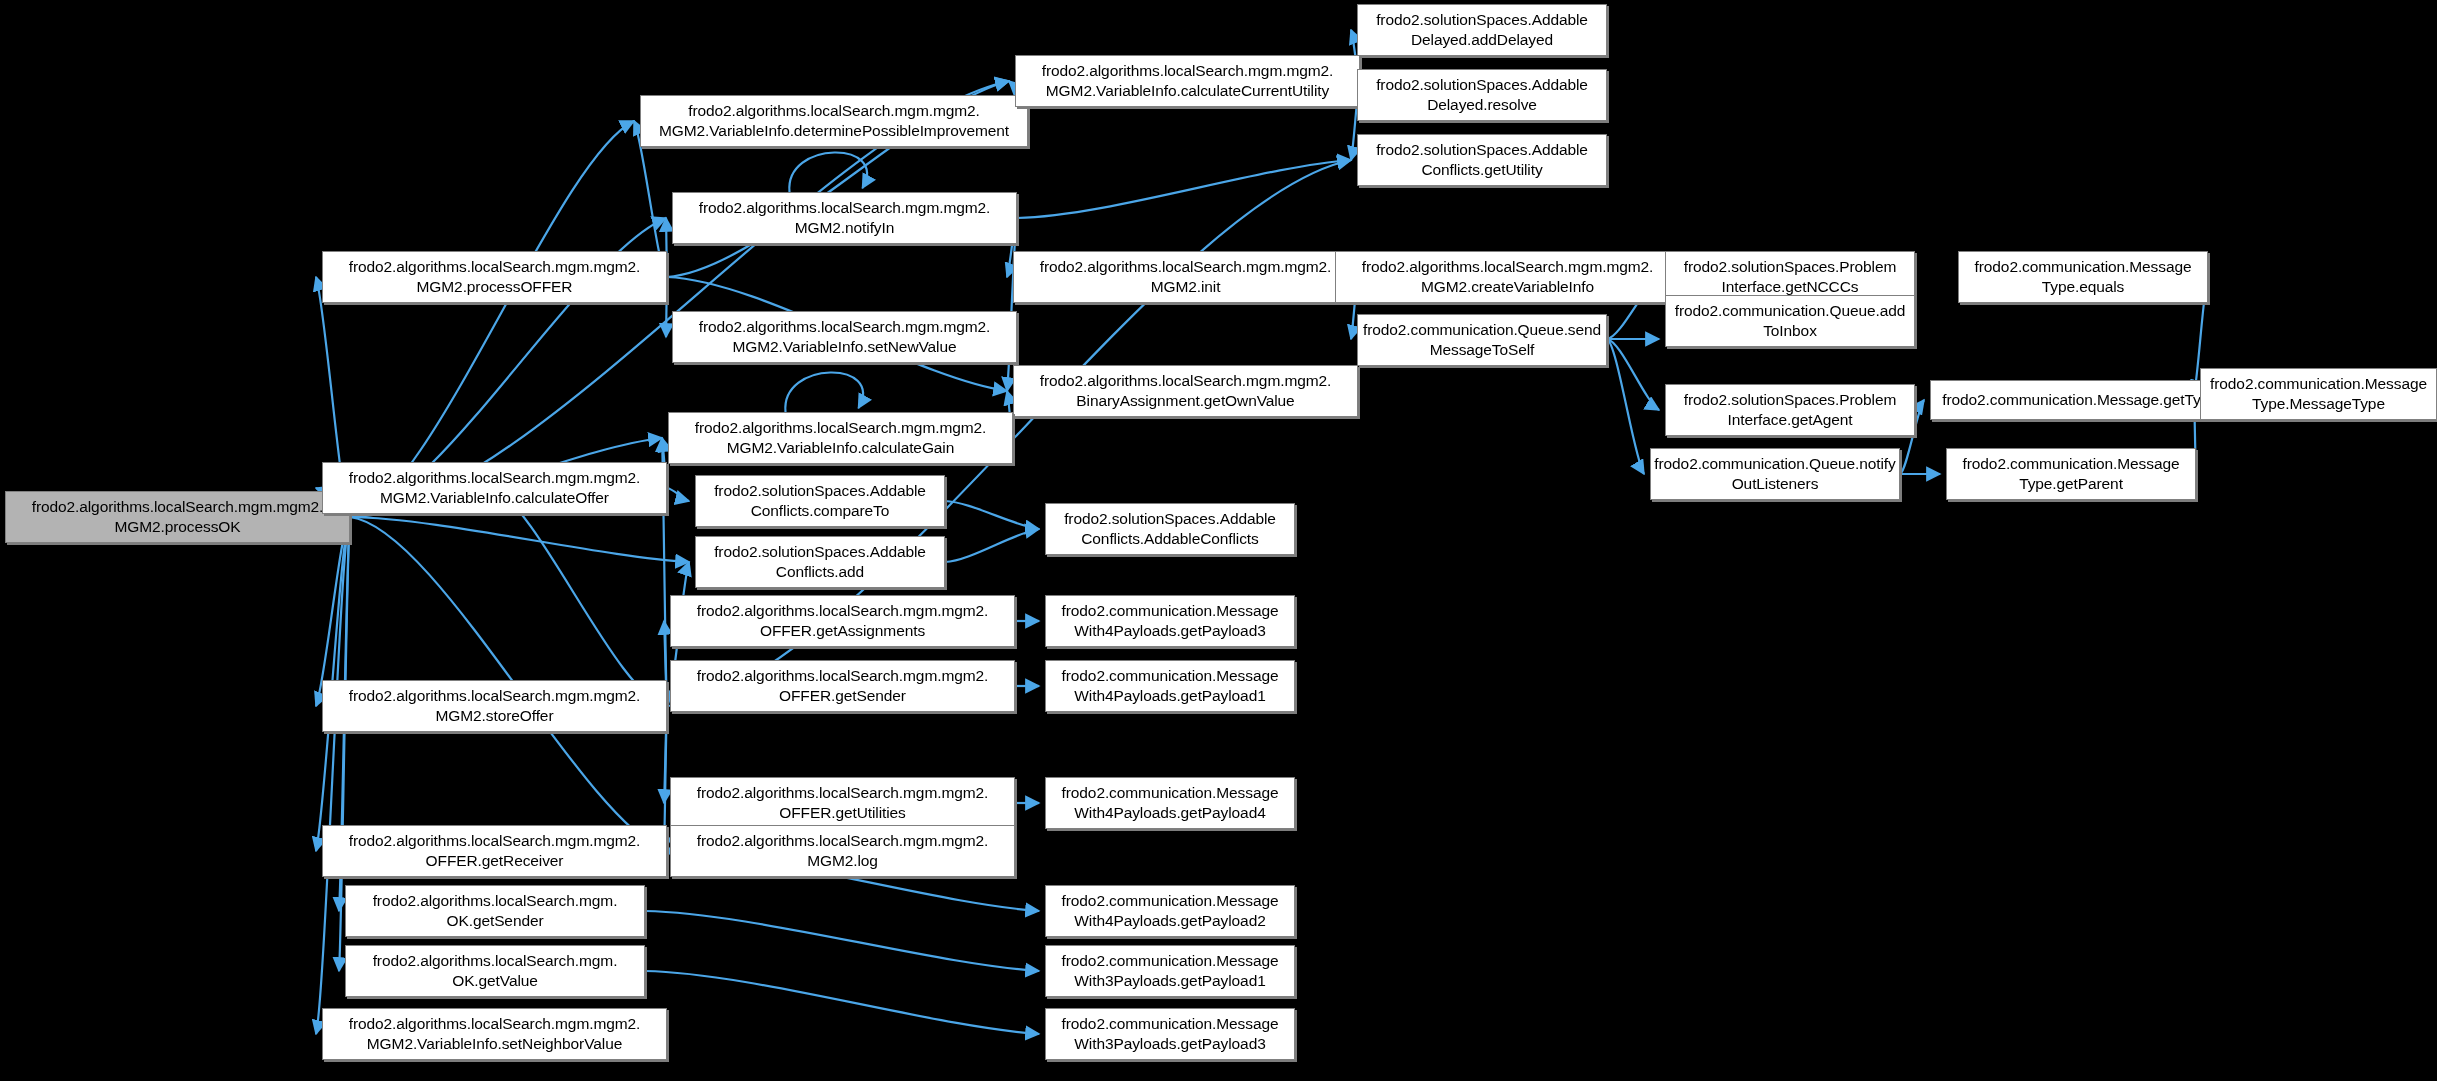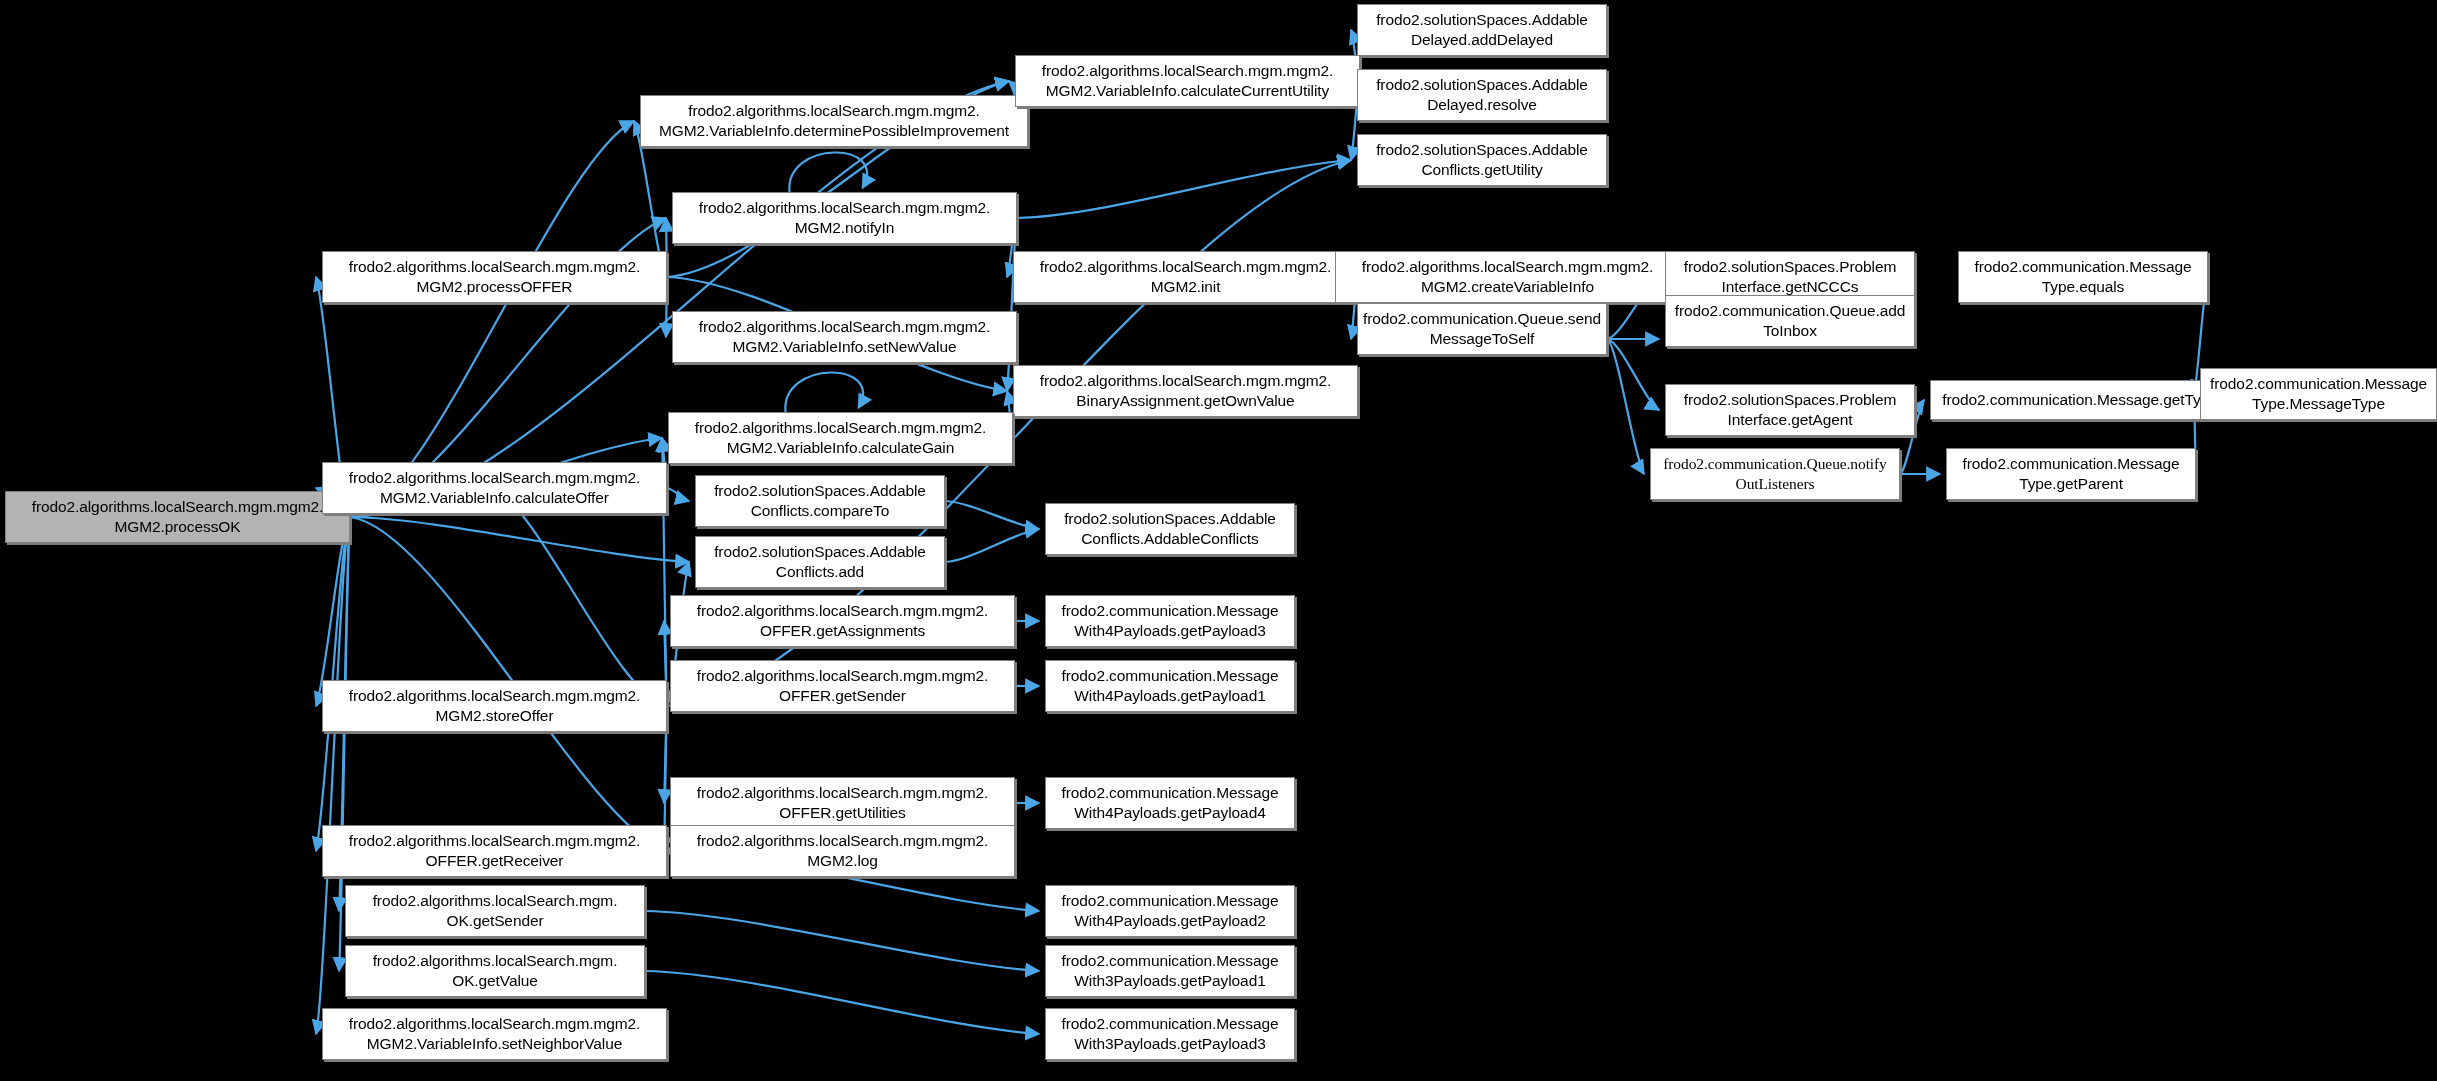--- a/index.html
+++ b/index.html
@@ -166,21 +166,21 @@
 Interface.getNCCCs</span>
       </div>
       <div class="node" style="left: 1958px; top: 251px; width: 250px; height: 52px;">
         <span class="node-label">frodo2.communication.Message
 Type.equals</span>
       </div>
       <div class="node" style="left: 672px; top: 311px; width: 345px; height: 52px;">
         <span class="node-label">frodo2.algorithms.localSearch.mgm.mgm2.
 MGM2.VariableInfo.setNewValue</span>
       </div>
-      <div class="node" style="left: 1357px; top: 303px; width: 250px; height: 52px;">
+      <div class="node" style="left: 1357px; top: 314px; width: 250px; height: 52px;">
         <span class="node-label">frodo2.communication.Queue.send
 MessageToSelf</span>
       </div>
       <div class="node" style="left: 1665px; top: 295px; width: 250px; height: 52px;">
         <span class="node-label">frodo2.communication.Queue.add
 ToInbox</span>
       </div>
       <div class="node" style="left: 1013px; top: 365px; width: 345px; height: 52px;">
         <span class="node-label">frodo2.algorithms.localSearch.mgm.mgm2.
 BinaryAssignment.getOwnValue</span>
@@ -193,21 +193,21 @@
         <span class="node-label">frodo2.communication.Message.getType</span>
       </div>
       <div class="node" style="left: 2200px; top: 368px; width: 237px; height: 52px;">
         <span class="node-label">frodo2.communication.Message
 Type.MessageType</span>
       </div>
       <div class="node" style="left: 668px; top: 412px; width: 345px; height: 52px;">
         <span class="node-label">frodo2.algorithms.localSearch.mgm.mgm2.
 MGM2.VariableInfo.calculateGain</span>
       </div>
-      <div class="node" style="left: 1650px; top: 448px; width: 250px; height: 52px; font-family: Liberation Serif, serif;">
+      <div class="node" style="left: 1650px; top: 448px; width: 250px; height: 52px;">
         <span class="node-label">frodo2.communication.Queue.notify
 OutListeners</span>
       </div>
       <div class="node" style="left: 1946px; top: 448px; width: 250px; height: 52px;">
         <span class="node-label">frodo2.communication.Message
 Type.getParent</span>
       </div>
       <div class="node" style="left: 322px; top: 462px; width: 345px; height: 52px;">
         <span class="node-label">frodo2.algorithms.localSearch.mgm.mgm2.
 MGM2.VariableInfo.calculateOffer</span>

